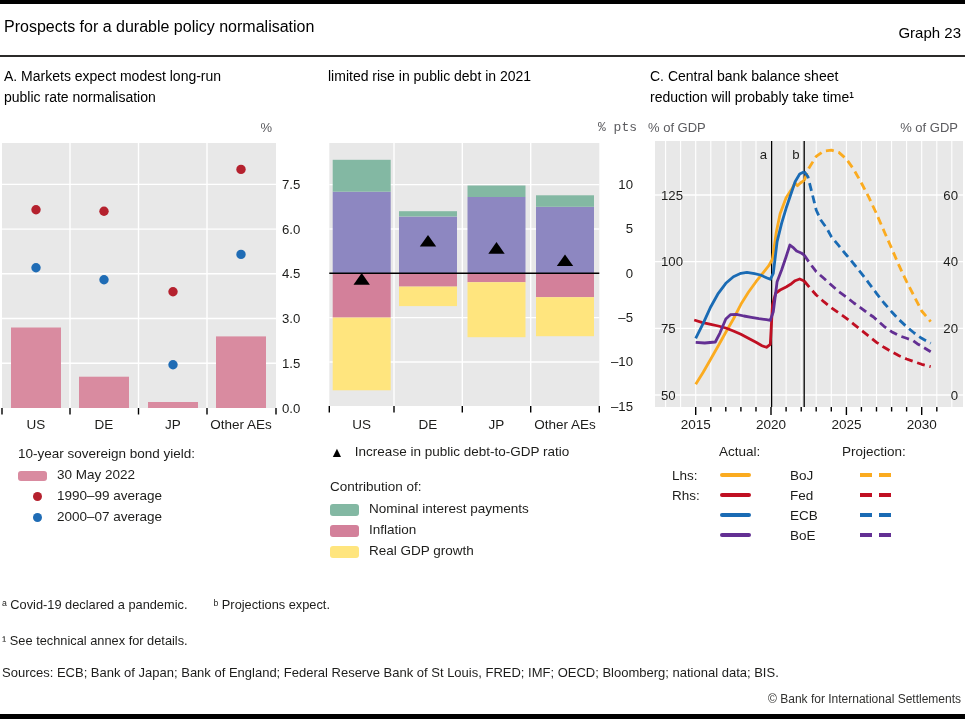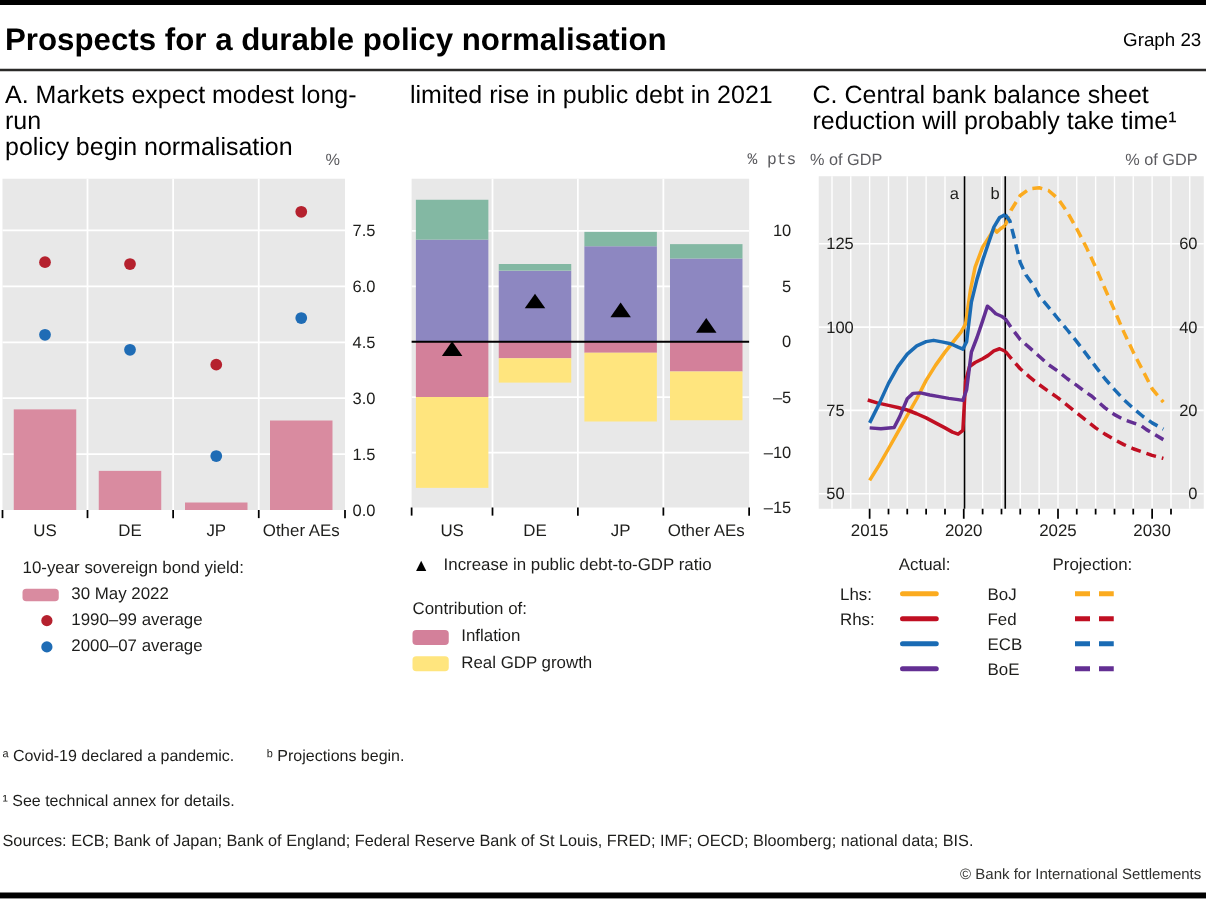--- a/index.html
+++ b/index.html
@@ -1,23 +1,23 @@
 <!DOCTYPE html>
 <html><head>
 <meta charset="utf-8">
 <style>
   html,body{margin:0;padding:0;background:#fff;}
   .page{position:relative;width:965px;height:719px;background:#fff;overflow:hidden;
         font-family:"Liberation Sans","DejaVu Sans",sans-serif;color:#1d1d1b;}
   .topbar{position:absolute;left:0;top:0;width:965px;height:4px;background:#000;}
   .bottombar{position:absolute;left:0;top:714px;width:965px;height:5px;background:#000;}
-  .title{position:absolute;left:4px;top:18px;font-size:25px;color:#000;font-weight:bold;}
+  .title{position:absolute;left:4px;top:18px;font-size:16px;color:#000;}
   .graph-label{position:absolute;right:4px;top:24px;font-size:15px;color:#000;}
   .rule{position:absolute;left:0;top:55px;width:965px;height:2px;background:#2b2a29;}
-  .ptitle{position:absolute;font-size:20px;line-height:21px;color:#000;}
+  .ptitle{position:absolute;font-size:14px;line-height:21px;color:#000;}
   .unit{position:absolute;font-size:13px;color:#5b5b5f;}
   svg{position:absolute;overflow:visible;}
   svg text{font-family:"Liberation Sans","DejaVu Sans",sans-serif;fill:#1d1d1b;}
   .legend{position:absolute;font-size:13.5px;line-height:20.5px;color:#1d1d1b;text-align:right;}
   .lhead{height:22px;display:flex;align-items:center;}
   .lrow{height:21px;display:flex;align-items:center;}
   .swcol{width:39px;display:flex;align-items:center;flex:none;}
   .swcol.center{justify-content:center;}
   .bar-swatch{width:29px;height:10px;border-radius:3px;background:var(--sw);}
   .rect-swatch{width:29px;height:12px;border-radius:3px;background:var(--sw);}
@@ -43,21 +43,21 @@
 <body>
 
 <div class="page">
   <div class="topbar"></div>
   <div class="title">Prospects for a durable policy normalisation</div>
   <div class="graph-label">Graph 23</div>
   <div class="rule"></div>
 
   <div class="ptitle" style="left:4px;top:66px;width:310px;">
     <div>A. Markets expect modest long-run</div>
-    <div>policy begin normalisation</div>
+    <div>public rate normalisation</div>
   </div>
   <div class="unit" style="left:172px;top:120px;width:100px;text-align:right;">%</div>
   <svg style="left:0;top:140px;" width="310" height="298">
       <rect x="2" y="3" width="274" height="265" fill="#e8e8e8"></rect>
       <line x1="2" x2="276" y1="223.26999999999998" y2="223.26999999999998" stroke="#ffffff" stroke-width="1.4"></line>
       <line x1="2" x2="276" y1="178.54" y2="178.54" stroke="#ffffff" stroke-width="1.4"></line>
       <line x1="2" x2="276" y1="133.81" y2="133.81" stroke="#ffffff" stroke-width="1.4"></line>
       <line x1="2" x2="276" y1="89.07999999999998" y2="89.07999999999998" stroke="#ffffff" stroke-width="1.4"></line>
       <line x1="2" x2="276" y1="44.349999999999994" y2="44.349999999999994" stroke="#ffffff" stroke-width="1.4"></line>
       <line x1="70" x2="70" y1="3" y2="268" stroke="#ffffff" stroke-width="1.4"></line>
@@ -162,20 +162,26 @@
       <text x="108" y="289" text-anchor="middle" font-size="13.5" fill="#1d1d1b">DE</text>
       <text x="176.5" y="289" text-anchor="middle" font-size="13.5" fill="#1d1d1b">JP</text>
       <text x="245" y="289" text-anchor="middle" font-size="13.5" fill="#1d1d1b">Other AEs</text>
     </svg>
   <div class="legend" style="left:330px;top:441px;">
     <div class="lrow" style="height:22px;">
       <span class="tri-glyph">▲</span>
       <span>Increase in public debt-to-GDP ratio</span>
     </div>
     <div class="lhead" style="margin-top:13px;height:23px;">Contribution of:</div>
+    <div class="lrow">
+      <span class="swcol">
+          <span class="rect-swatch" style="--sw: #83b8a3;"></span>
+        </span>
+      <span>Nominal interest payments</span>
+    </div>
     <div class="lrow">
       <span class="swcol">
           <span class="rect-swatch" style="--sw: #d3809a;"></span>
         </span>
       <span>Inflation</span>
     </div>
     <div class="lrow">
       <span class="swcol">
           <span class="rect-swatch" style="--sw: #ffe57e;"></span>
         </span>
@@ -283,19 +289,19 @@
     <div class="lc-row" style="top:81px;left:0;right:0;">
       <span class="lc-side"></span>
       <span class="lc-line line-swatch" style="--sw: #632f93;"></span>
       <span class="lc-name">BoE</span>
       <span class="lc-dash dash-swatch" style="--sw: #632f93;"></span>
     </div>
   </div>
 
   <div class="fn fn-row" style="left:2px;top:597px;">
     <span>ᵃ  Covid-19 declared a pandemic.</span>
-    <span>ᵇ  Projections begin.</span>
+    <span>ᵇ  Projections expect.</span>
   </div>
   <div class="fn" style="left:2px;top:633px;">¹  See technical annex for details.</div>
   <div class="sources">Sources: ECB; Bank of Japan; Bank of England; Federal Reserve Bank of St Louis, FRED; IMF; OECD; Bloomberg; national data; BIS.</div>
   <div class="copyright">© Bank for International Settlements</div>
   <div class="bottombar"></div>
 </div>
 
 </body></html>

